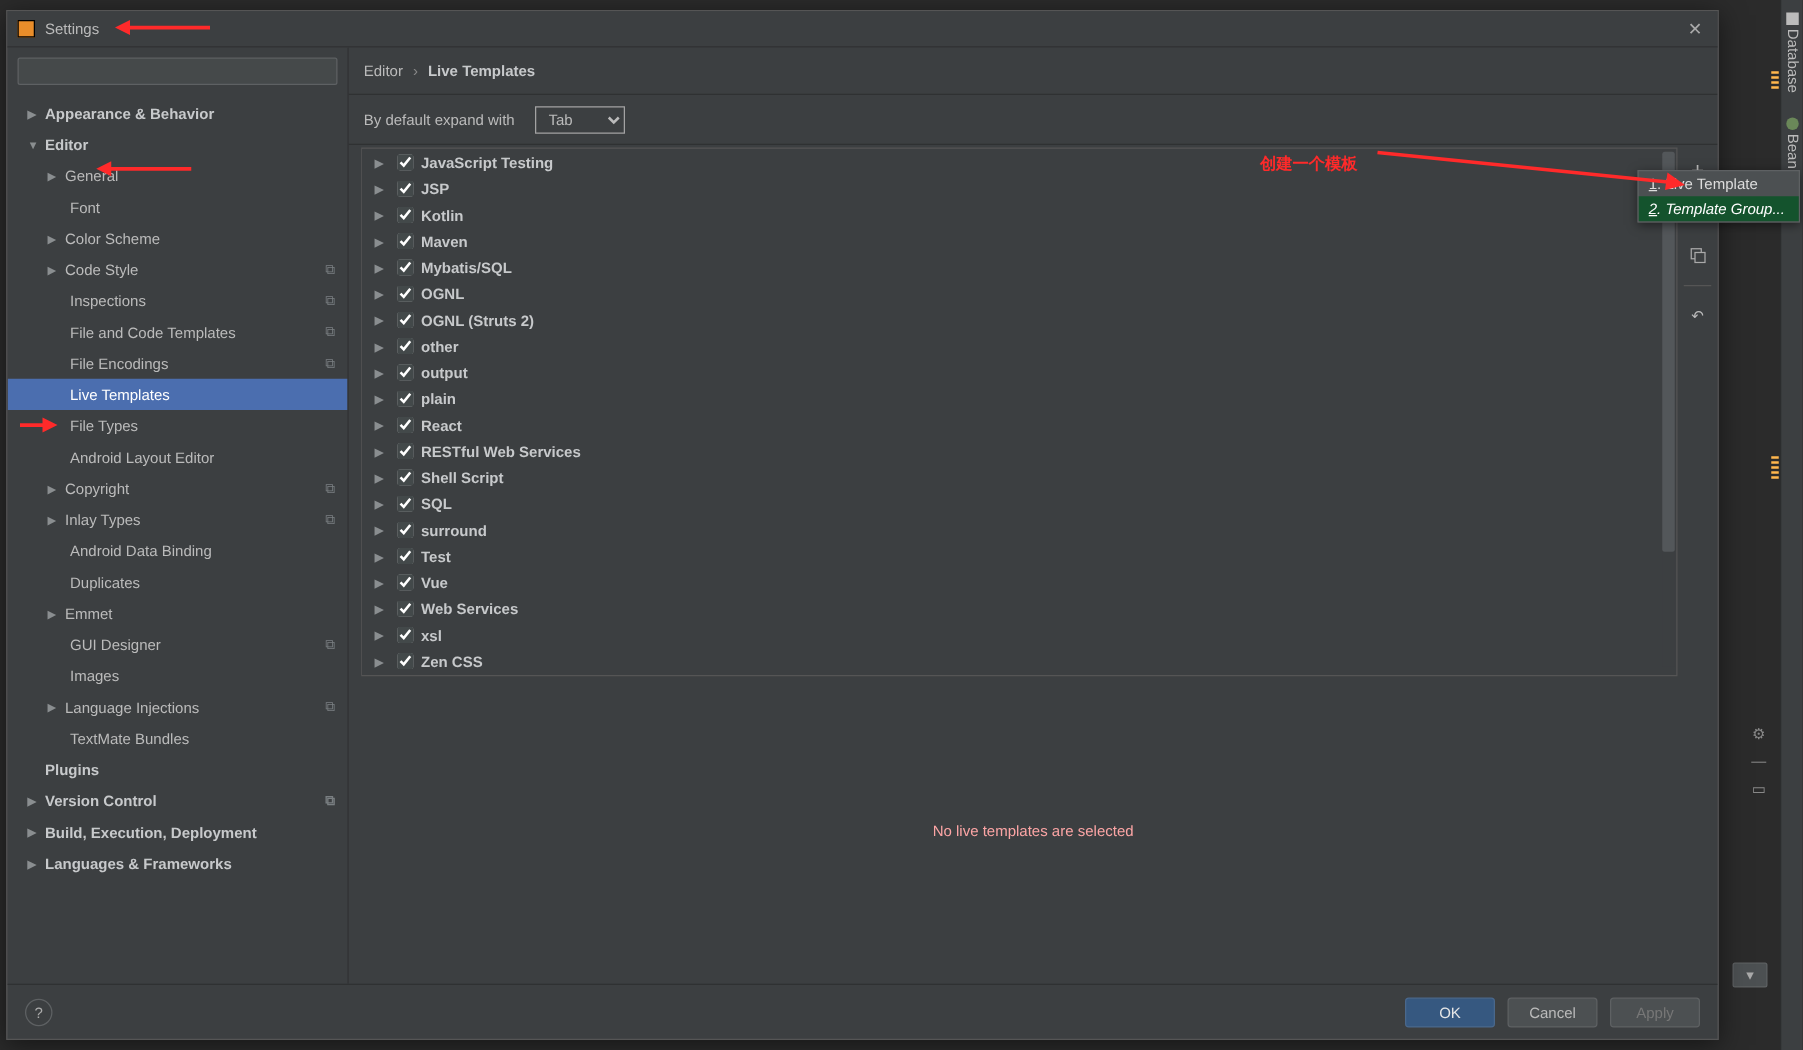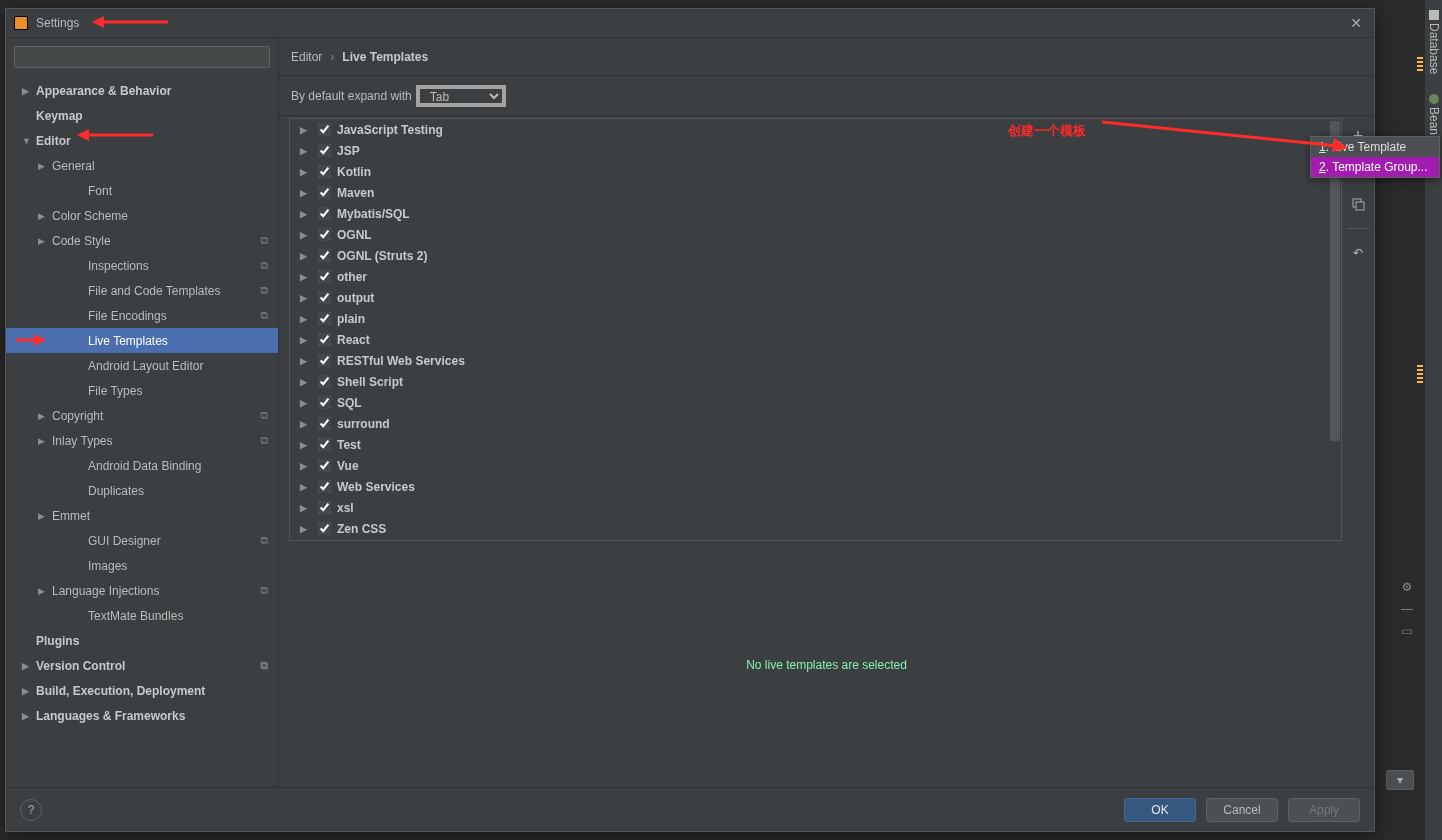--- a/index.html
+++ b/index.html
@@ -26,58 +26,58 @@
 
 .sidebar { width:273px; background:#3c3f41; border-right:1px solid #2f3132; display:flex; flex-direction:column; overflow:hidden;}
 .search-row{padding:8px;}
 .search { width:100%; height:22px; background:#45494a; border:1px solid #5e6163; border-radius:2px; color:#bbb; padding:0 22px; position:relative;}
 .search-wrap{position:relative;}
 .search-wrap .mag{position:absolute;left:14px;top:12px;color:#888;font-size:11px;}
 .tree{ flex:1; overflow-y:auto; padding-top:2px;}
 .tree-item{ height:25px; display:flex; align-items:center; color:#bbb; cursor:pointer; white-space:nowrap;}
 .tree-item.l0{padding-left:16px;}
 .tree-item.l1{padding-left:32px;}
-.tree-item.l2{padding-left:68px;}
+.tree-item.l2{padding-left:36px;}
 .tree-item .arrow{width:10px;display:inline-block;color:#8a8e90;font-size:9px;margin-right:4px;}
 .tree-item.bold{font-weight:bold;color:#c7c9cb;}
 .tree-item.selected{background:#4b6eaf;color:#fff;}
 .tree-item .proj-icon{margin-left:auto;margin-right:10px;color:#7a7f82;font-size:11px;}
 
 
 .content{ flex:1; display:flex; flex-direction:column; background:#3c3f41; }
 .breadcrumb{ height:38px; display:flex; align-items:center; padding-left:12px; color:#bbb;border-bottom:1px solid #2f3132;}
 .breadcrumb .sep{margin:0 8px;color:#888;}
 .breadcrumb .cur{font-weight:bold;color:#c7c9cb;}
 .expand-row{height:40px;display:flex;align-items:center;padding-left:12px;color:#bbb;border-bottom:1px solid #2f3132;}
-.expand-row select{ margin-left:4px; background:#3c3f41;border:4px solid #a3a3a3;color:#bbb;height:22px;width:90px;padding:0 6px;}
+.expand-row select{ margin-left:16px; background:#3c3f41;border:1px solid #a3a3a3;color:#bbb;height:22px;width:72px;padding:0 6px;}
 
 .template-area{ flex:1; display:flex; position:relative; overflow:hidden;}
 .template-list{ flex:1; background:#3c3f41; border:1px solid #555; margin:2px 0 2px 10px; overflow-y:auto; position:relative;}
 .template-list .scrollbar{position:absolute;right:1px;top:1px;width:10px;height:98%;background:#3c3f41;}
 .template-list .scrollbar .thumb{width:10px;height:320px;background:#53575a;border-radius:2px;margin-top:1px;}
 .tmpl-row{height:21px;display:flex;align-items:center;color:#c7c9cb;padding-left:10px;font-weight:bold;}
 .tmpl-row .arrow{width:12px;color:#8a8e90;font-size:9px;}
 .tmpl-row input[type=checkbox]{margin:0 6px; width:13px;height:13px;accent-color:#43494a;}
 .side-buttons{ width:32px; display:flex; flex-direction:column; align-items:center; padding-top:10px; gap:14px;}
 .side-buttons .btn{width:20px;height:20px;display:flex;align-items:center;justify-content:center;color:#bbb;cursor:pointer;}
 .side-buttons .sep{width:22px;height:1px;background:#555;}
 
-.empty-msg{ height:240px; display:flex; align-items:center; justify-content:center; color:#86efac; margin:2px 10px;}
+.empty-msg{ height:240px; display:flex; align-items:center; justify-content:center; color:#fca5a5; margin:2px 10px;}
 
 .button-bar{ height:44px; display:flex; align-items:center; padding:0 14px; border-top:1px solid #2f3132;}
 .help-btn{width:22px;height:22px;border:1px solid #5e6163;border-radius:11px;color:#aaa;display:flex;align-items:center;justify-content:center;cursor:pointer;}
 .button-bar .spacer{flex:1;}
 .button-bar button{ height:24px; min-width:72px; margin-left:10px; background:#4c5052; border:1px solid #5e6163;color:#bbb;border-radius:3px;cursor:pointer;}
 .button-bar button.primary{background:#365880;border-color:#4a688c;color:#e6e6e6;}
 .button-bar button.disabled{color:#777;}
 
 
 .popup{ position:absolute; right:2px; top:136px; width:130px; background:#4c5052; border:1px solid #5e6163; box-shadow:0 2px 8px rgba(0,0,0,.5); z-index:200;}
 .popup .pitem{height:20px;display:flex;align-items:center;color:#ddd;padding:0 8px;cursor:pointer;font-size:11px;}
-.popup .pitem.selected{background:#a21caf;color:#fff;}
+.popup .pitem.selected{background:#14532d;color:#fff;font-style:italic;}
 .popup .pitem .u{text-decoration:underline;}
 
 
 .anno{ position:absolute; color:#ff2a2a; font-weight:bold; font-size:13px; z-index:300; pointer-events:none;}
 .arrow-anno{ position:absolute; z-index:300; pointer-events:none;}
 </style>
 </head>
 <body>
 
 <div class="right-tool-strip">
@@ -121,24 +121,20 @@
       <div class="search-row search-wrap">
         <span class="mag">🔍</span>
         <input class="search" type="text" style="">
       </div>
       <div class="tree" id="tree">
           <div class="tree-item l0 bold">
             <span class="arrow">▶</span>
             <span>Appearance &amp; Behavior</span>
           </div>
           <div class="tree-item l0 bold">
-            <span class="arrow"></span>
-            <span>Keymap</span>
-          </div>
-          <div class="tree-item l0 bold">
             <span class="arrow">▼</span>
             <span>Editor</span>
           </div>
           <div class="tree-item l1">
             <span class="arrow">▶</span>
             <span>General</span>
           </div>
           <div class="tree-item l2">
             <span class="arrow"></span>
             <span>Font</span>
@@ -166,25 +162,25 @@
             <span class="arrow"></span>
             <span>File Encodings</span>
             <span class="proj-icon">⧉</span>
           </div>
           <div class="tree-item l2 selected">
             <span class="arrow"></span>
             <span>Live Templates</span>
           </div>
           <div class="tree-item l2">
             <span class="arrow"></span>
+            <span>File Types</span>
+          </div>
+          <div class="tree-item l2">
+            <span class="arrow"></span>
             <span>Android Layout Editor</span>
-          </div>
-          <div class="tree-item l2">
-            <span class="arrow"></span>
-            <span>File Types</span>
           </div>
           <div class="tree-item l1">
             <span class="arrow">▶</span>
             <span>Copyright</span>
             <span class="proj-icon">⧉</span>
           </div>
           <div class="tree-item l1">
             <span class="arrow">▶</span>
             <span>Inlay Types</span>
             <span class="proj-icon">⧉</span>

